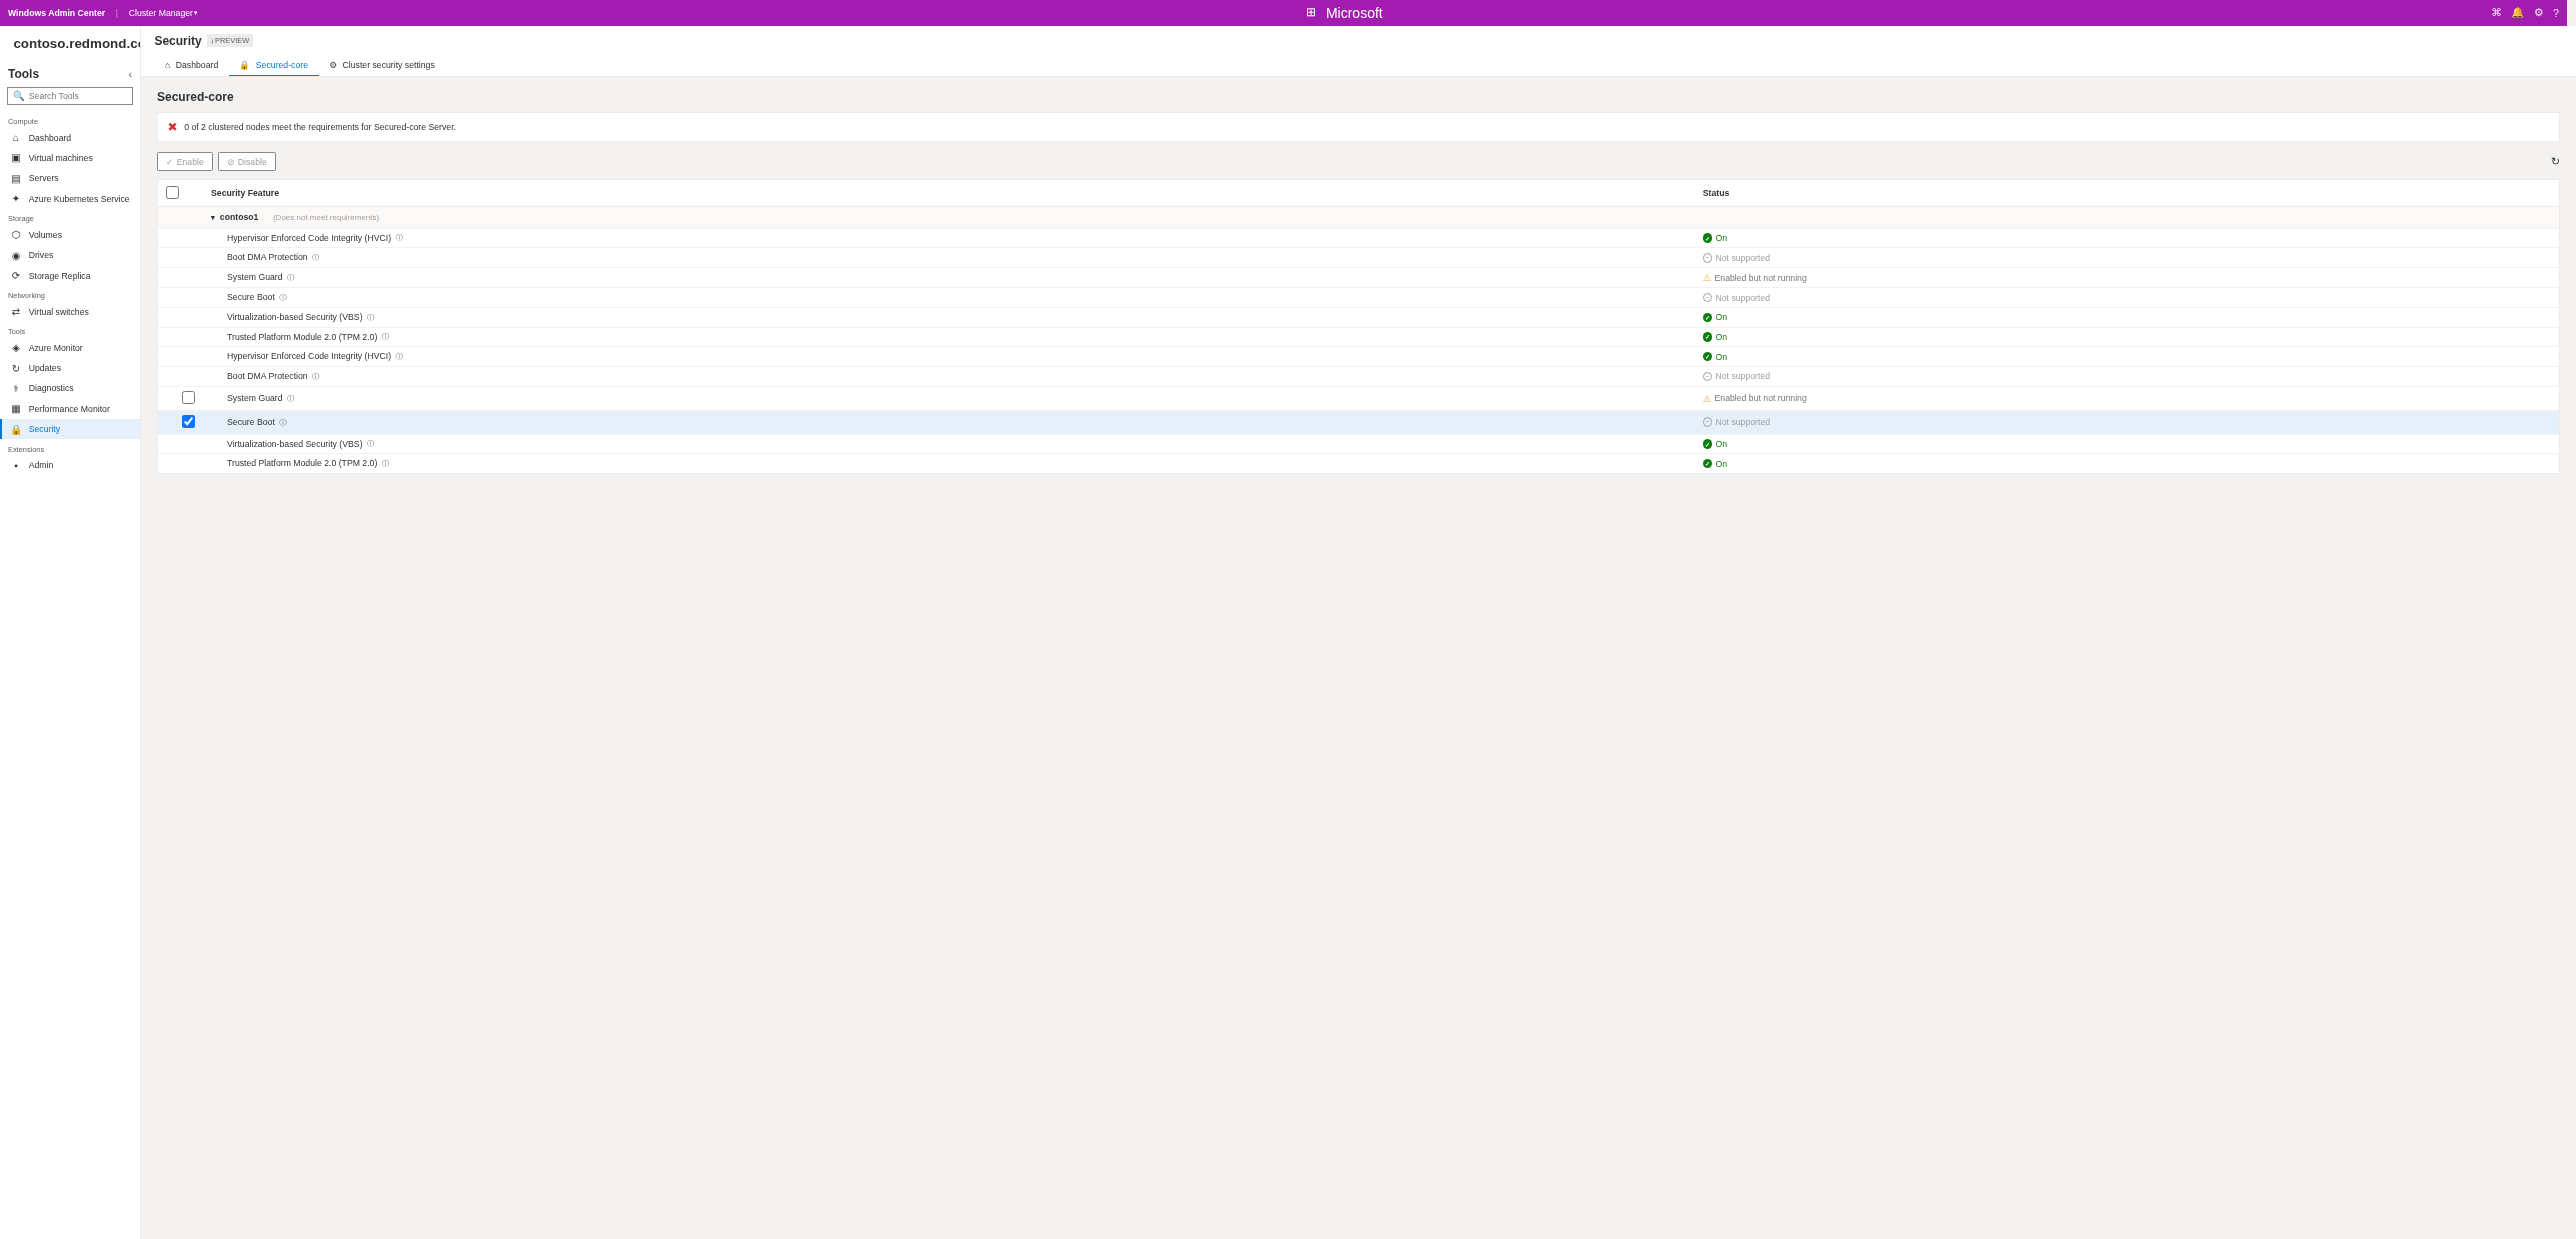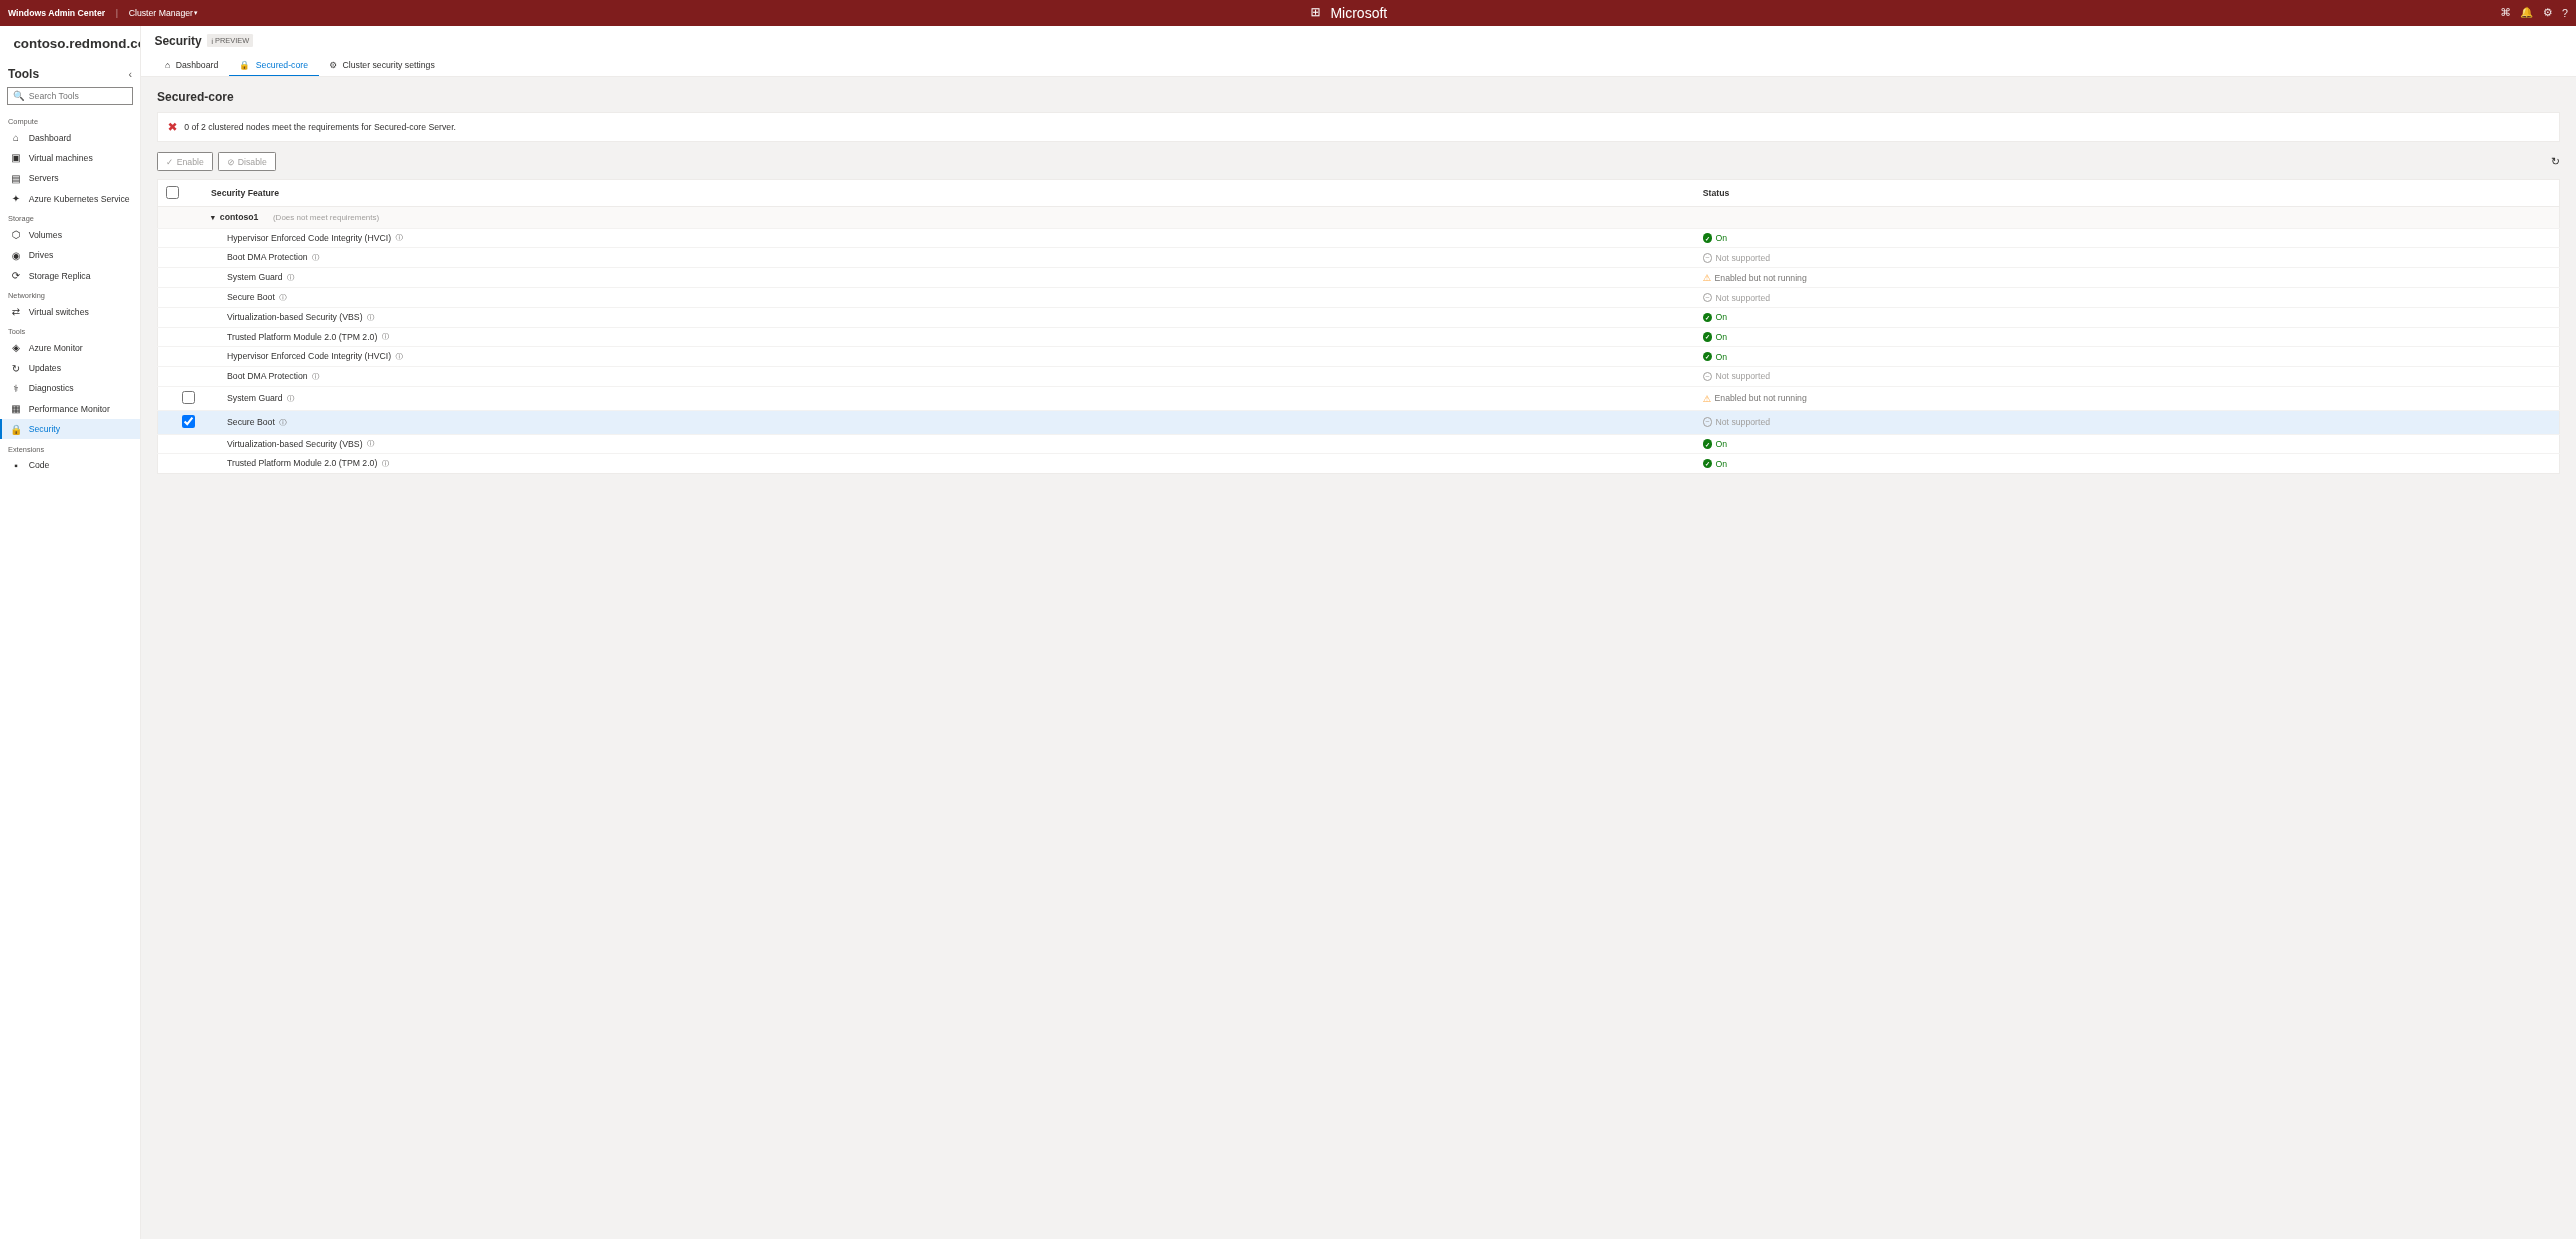--- a/index.html
+++ b/index.html
@@ -1,28 +1,28 @@
 <!DOCTYPE html>
 <html style="font-size:10.7px"><head>
   <meta charset="utf-8">
   <style>
     * { box-sizing: border-box; margin: 0; padding: 0; }
     body { font-family: 'Segoe UI', Arial, sans-serif; font-size: 8.7px; background: #f3f2f1; color: #323130; height: 100vh; overflow: hidden; }
 
     
     .topbar {
-      background: #7f1d1d;
+      background: #a21caf;
       color: white;
       height: 25.5px;
       display: flex;
       align-items: center;
       padding: 0 8px;
       gap: 8px;
       position: fixed;
-      top: 0; left: 0; right: 0;
+      top: 0; left: 0; right: 9px;
       z-index: 100;
     }
     .topbar-brand { font-size: 8.7px; font-weight: 600; white-space: nowrap; }
     .topbar-divider { color: rgba(255,255,255,0.5); margin: 0 2.7px; }
     .topbar-cluster { display: flex; align-items: center; gap: 1px; font-size: 8.7px; cursor: pointer; }
     .topbar-center { flex: 1; display: flex; justify-content: center; }
     .topbar-icons { display: flex; gap: 9.4px; align-items: center; }
     .topbar-icon { color: white; cursor: pointer; font-size: 10.7px; opacity: 0.9; }
 
     
@@ -297,21 +297,21 @@
       <span>Performance Monitor</span>
     </div>
     <div class="sidebar-item active">
       <span class="sidebar-item-icon">🔒</span>
       <span>Security</span>
     </div>
 
     <div class="sidebar-section-label">Extensions</div>
     <div class="sidebar-item">
       <span class="sidebar-item-icon">▪</span>
-      <span>Code</span>
+      <span>Admin</span>
     </div>
   </div>
 
   <div class="content">
 
     <div class="page-header">
       <div class="page-title-row">
         <span class="page-title">Security</span>
         <span class="preview-badge">
           <span>ℹ</span>

